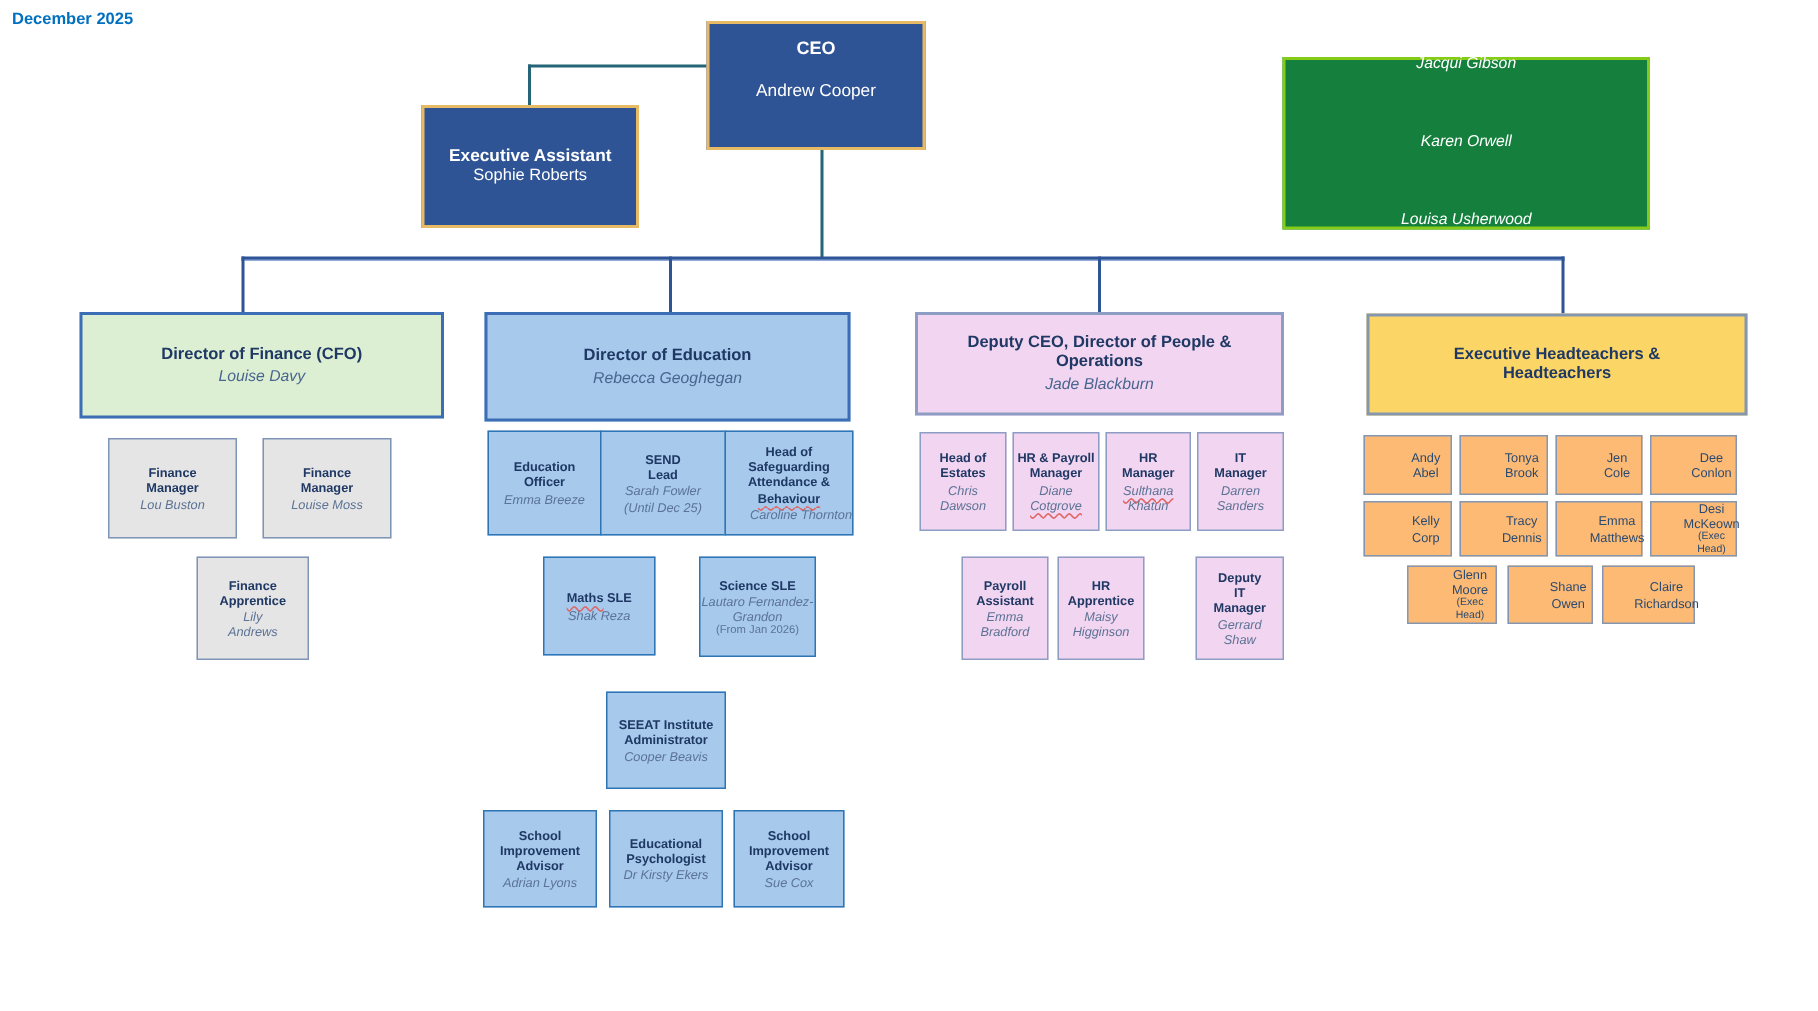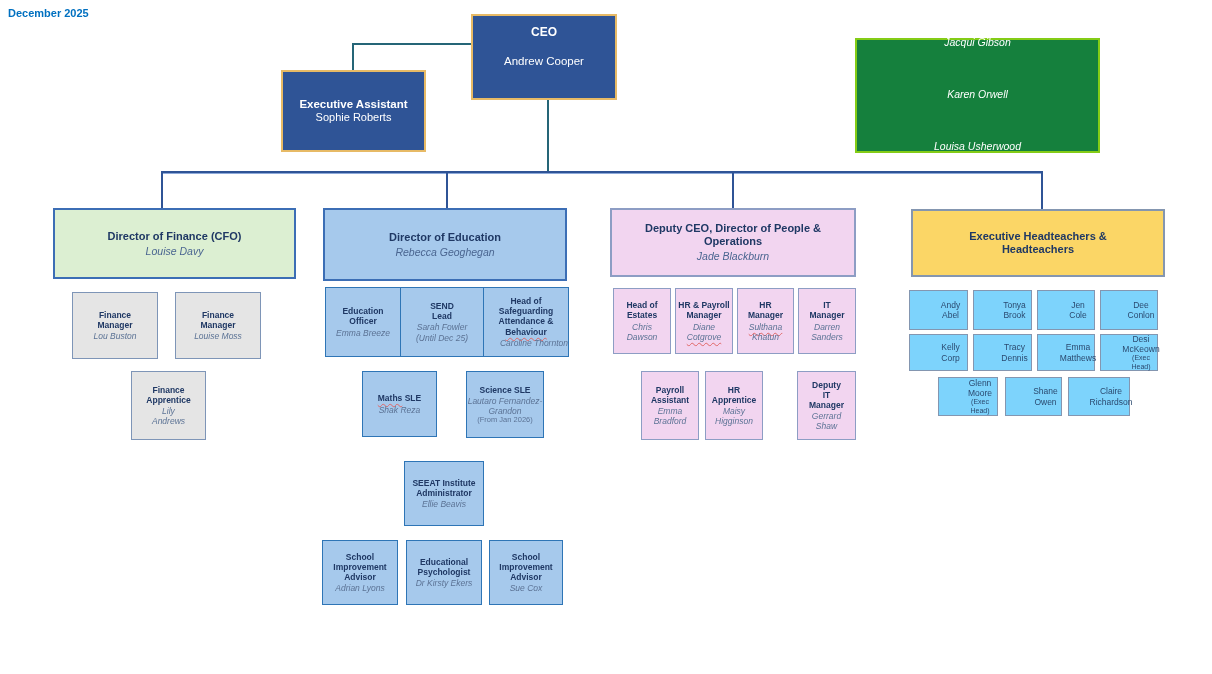--- a/index.html
+++ b/index.html
@@ -24,21 +24,21 @@
   
   .navy{background:#2F5496;border:2px solid #E7BA66;color:#ffffff;}
   .navy-g{background:#15803d;border:2px solid #84cc16;color:#ffffff;gap:37px;}
   .green-h{background:#DCEFD2;border:2px solid #3C6EB5;}
   .green{background:#e5e5e5;border:1.5px solid #7E95B7;}
   .blue-h{background:#A6C9EC;border:2px solid #3C6EB5;}
   .blue{background:#A6C9EC;border:1.5px solid #2E75B6;}
   .pink-h{background:#F2D5F0;border:2px solid #8D9DC4;}
   .pink{background:#F2D5F0;border:1.5px solid #8D9DC4;}
   .yellow-h{background:#FBD666;border:2px solid #8496B0;}
-  .yellow{background:#7dd3fc;border:1.5px solid #8496B0;padding-left:24px;}
+  .yellow{background:#fdba74;border:1.5px solid #8496B0;padding-left:24px;}
   .yellow .nm{font-size:8.5px;color:#2B4A70;}
   .ht-note{font-size:7px;color:#2B4A70;}
   
   #ceo{left:471px;top:14px;width:146px;height:86px;justify-content:flex-start;padding-top:9px;}
   #ceo .t{font-size:12px;}
   #ceo .nm{font-size:11.5px;margin-top:16px;}
   #ea{left:281px;top:70px;width:145px;height:82px;}
   #ea .t{font-size:11.5px;}
   #ea .nm{font-size:11px;margin-top:0;}
   #gov{left:855px;top:38px;width:245px;height:115px;}
@@ -180,21 +180,21 @@
     <div class="n">Shak Reza</div>
   </div>
   <div class="b sub blue" id="sci">
     <div class="t">Science SLE</div>
     <div class="n">Lautaro Fernandez-Grandon</div>
     <div class="note">(From Jan 2026)</div>
   </div>
 
   <div class="b sub blue" id="seeat">
     <div class="t">SEEAT Institute Administrator</div>
-    <div class="n">Ellie Beavis</div>
+    <div class="n">Cooper Beavis</div>
   </div>
 
   <div class="b sub blue" id="sia1">
     <div class="t">School Improvement Advisor</div>
     <div class="n">Adrian Lyons</div>
   </div>
   <div class="b sub blue" id="edp">
     <div class="t">Educational Psychologist</div>
     <div class="n">Dr Kirsty Ekers</div>
   </div>

